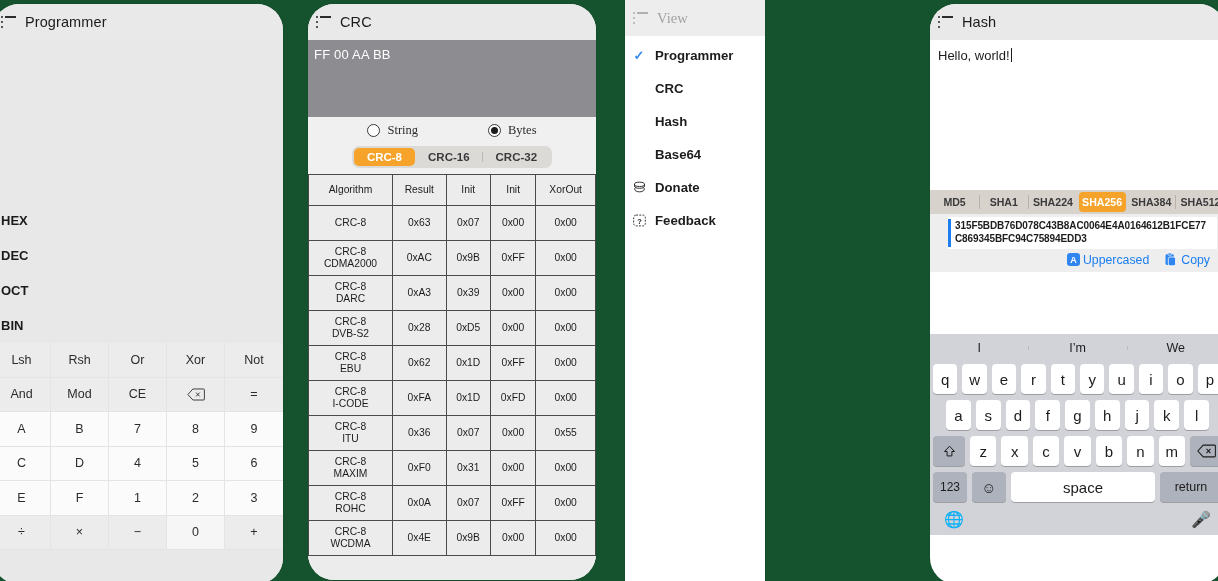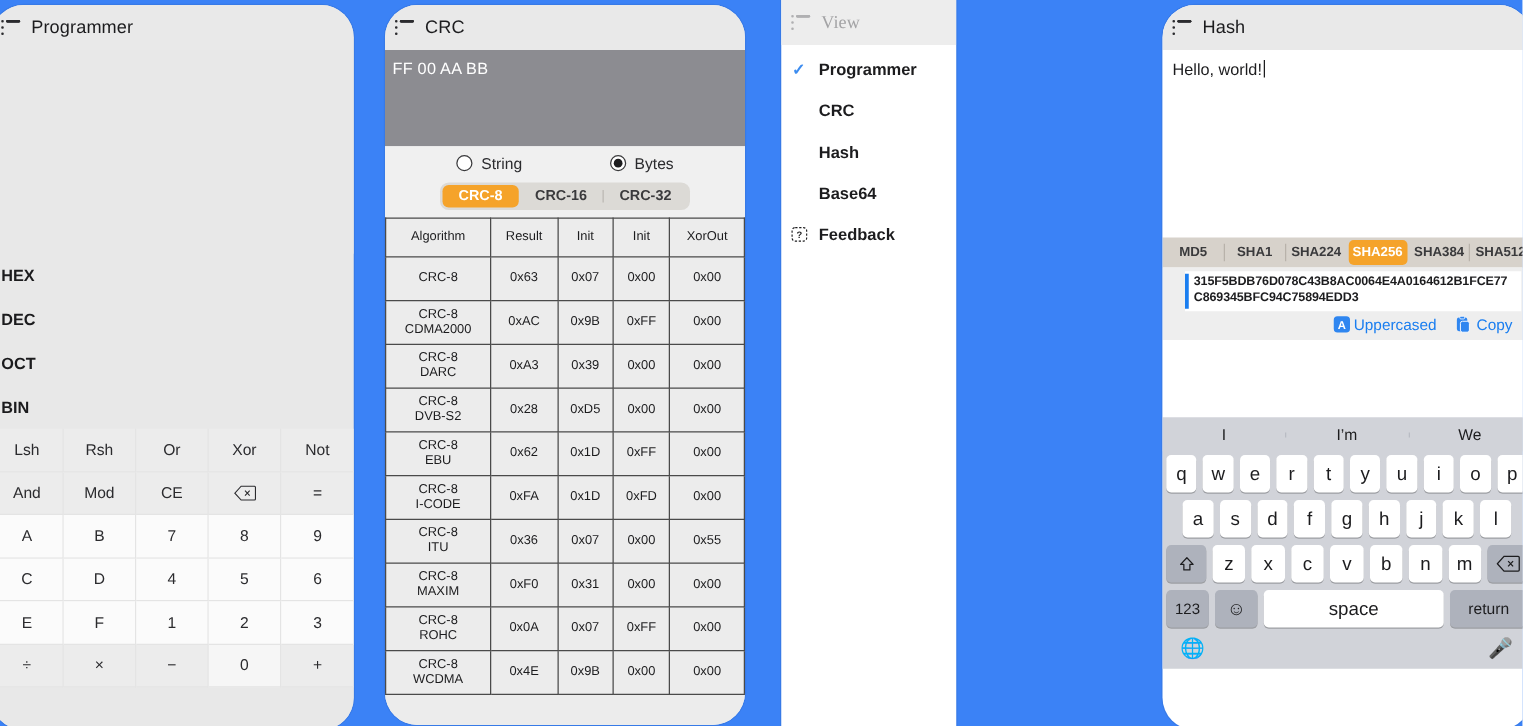--- a/index.html
+++ b/index.html
@@ -2,21 +2,21 @@
 <html><head>
 <meta charset="utf-8">
 <style>
   * { box-sizing: border-box; margin: 0; padding: 0; }
   html, body {
     width: 1218px; height: 581px;
     background: #ffffff;
     font-family: "Liberation Sans", sans-serif;
     overflow: hidden;
   }
-  .stage { position: relative; width: 1218px; height: 581px; background:#3b82f6; }
+  .stage { position: relative; width: 1218px; height: 581px; background:#14532d; }
 
   
   .panel {
     position: absolute;
     background: #ebebeb;
     border-radius: 26px;
     overflow: hidden;
     box-shadow: 0 0 0 1px rgba(0,0,0,0.06);
   }
 
@@ -78,21 +78,21 @@
   .bksp { width:18px; height:13px; position:relative; display:block; }
 
   
   #panel-crc { left: 308px; top: 4px; width: 288px; height: 576px; background:#f0f0f0; }
   .crc-input {
     height: 77px; background:#8c8c91; color:#ffffff;
     font-size:13px; padding: 7px 0 0 6px; letter-spacing:.2px;
   }
   .crc-modes {
     height: 27px; display:flex; align-items:center; justify-content:center;
-    gap: 70px; background:#f0f0f0; font-size:12.5px; color:#2b2b2e;
+    gap: 70px; background:#f0f0f0; font-size:12.5px; color:#2b2b2e;font-family:Liberation Serif, serif;
   }
   .radio-wrap { display:flex; align-items:center; gap:7px; }
   .radio {
     width:13px; height:13px; border-radius:50%;
     border: 1.6px solid #3a3a3c; background:#fff;
     display:flex; align-items:center; justify-content:center; flex:none;
   }
   .radio.on::after { content:""; width:7px; height:7px; border-radius:50%; background:#1c1c1e; }
   .seg-wrap { display:flex; justify-content:center; padding: 2px 0 6px; background:#f0f0f0; }
   .segmented {
@@ -425,20 +425,30 @@
         <span class="slot"></span>
         <span>CRC</span>
       </div>
       <div class="menu-item">
         <span class="slot"></span>
         <span>Hash</span>
       </div>
       <div class="menu-item">
         <span class="slot"></span>
         <span>Base64</span>
+      </div>
+      <div class="menu-item">
+        <span class="slot">
+          <svg class="icon-sm" viewBox="0 0 18 18">
+            <ellipse cx="9" cy="5.2" rx="6" ry="2.6" fill="none" stroke="#1c1c1e" stroke-width="1.1"></ellipse>
+            <path d="M3 5.2v2.2c0 1.4 2.7 2.6 6 2.6s6-1.2 6-2.6V5.2" fill="none" stroke="#1c1c1e" stroke-width="1.1"></path>
+            <path d="M3.4 9.6v2c0 1.4 2.7 2.6 5.6 2.6s5.6-1.2 5.6-2.6v-2" fill="none" stroke="#1c1c1e" stroke-width="1.1"></path>
+          </svg>
+        </span>
+        <span>Donate</span>
       </div>
       <div class="menu-item">
         <span class="slot">
           <svg class="icon-sm" viewBox="0 0 18 18">
             <rect x="2" y="2.5" width="14" height="13" rx="3" fill="none" stroke="#1c1c1e" stroke-width="1.1" stroke-dasharray="2.2 1.6"></rect>
             <text x="9" y="12.6" font-size="9" text-anchor="middle" fill="#1c1c1e" font-family="Liberation Sans, sans-serif">?</text>
           </svg>
         </span>
         <span>Feedback</span>
       </div>

